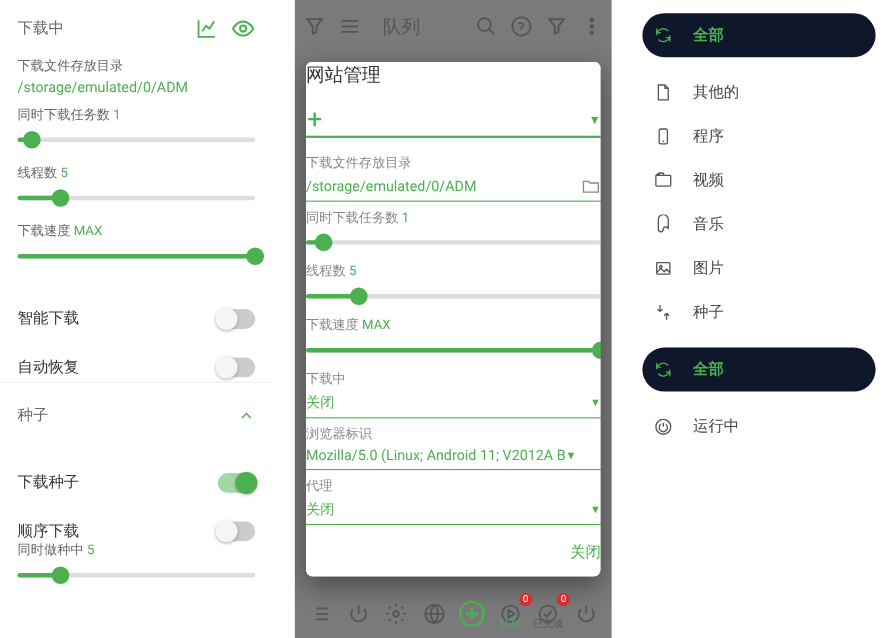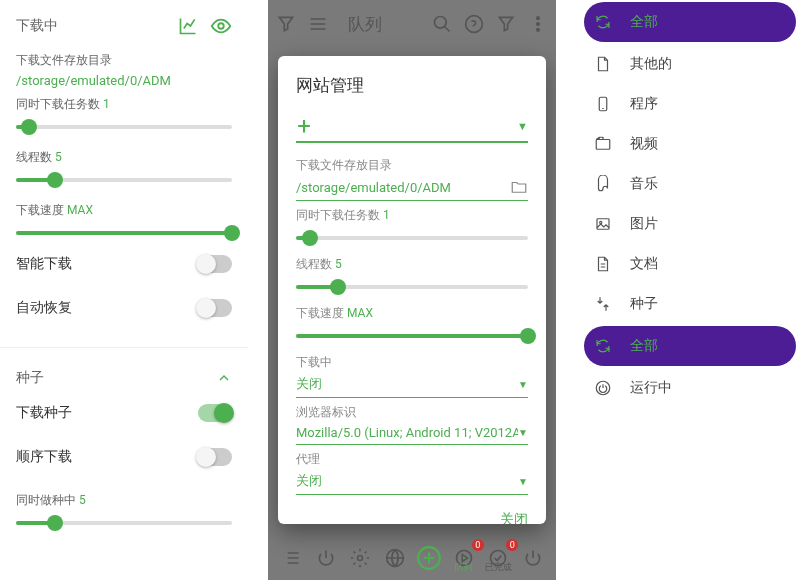--- a/index.html
+++ b/index.html
@@ -13,54 +13,54 @@
 .section-hdr { display: flex; align-items: center; height: 52px; padding: 0 16px; font-size: 14px; color: #666; }
 .section-hdr .spacer { flex: 1; }
 .section-hdr svg, .icon-btn svg { stroke: #4CAF50; fill: none; stroke-width: 2; }
 .lbl { font-size: 12px; color: #666; padding: 0 16px; }
 .val { color: #4CAF50; font-size: 12px; }
 .path { color: #4CAF50; font-size: 13px; padding: 4px 16px 8px; }
 .slider { position: relative; height: 24px; margin: 2px 16px 10px; }
 .slider .track { position: absolute; top: 10px; left: 0; right: 0; height: 4px; background: #ddd; border-radius: 2px; }
 .slider .fill { position: absolute; top: 10px; left: 0; height: 4px; background: #4CAF50; border-radius: 2px; }
 .slider .thumb { position: absolute; top: 4px; width: 16px; height: 16px; background: #4CAF50; border-radius: 50%; margin-left: -8px; }
-.row { display: flex; align-items: flex-start; height: 44px; padding: 0 16px; font-size: 14px; color: #333; }
+.row { display: flex; align-items: flex-end; height: 44px; padding: 0 16px; font-size: 14px; color: #333; }
 .row .spacer { flex: 1; }
 .toggle { width: 34px; height: 18px; border-radius: 10px; position: relative; }
 .toggle .knob { width: 20px; height: 20px; border-radius: 50%; position: absolute; top: -1px; box-shadow: 0 1px 3px rgba(0,0,0,0.3); }
 .toggle.off { background: #ccc; } .toggle.off .knob { left: -2px; background: #f5f5f5; }
 .toggle.on { background: #a5d6a7; } .toggle.on .knob { right: -2px; background: #4CAF50; }
 .divider { height: 1px; background: #eee; margin: 4px 0; }
 
 
 .p2 { background: #7a7a7a; }
 .topbar { height: 48px; display: flex; align-items: center; padding: 0 8px; gap: 12px; color: #555; }
 .topbar .title { flex: 1; font-size: 17px; margin-left: 8px; }
 .topbar svg { stroke: #555; fill: none; stroke-width: 2; }
-.dialog { position: absolute; top: 56px; left: 10px; right: 10px; bottom: 56px; background: #fff; border-radius: 6px; box-shadow: 0 8px 24px rgba(0,0,0,0.4); padding: 18px; overflow-y: auto; }
+.dialog { position: absolute; top: 56px; left: 10px; right: 10px; bottom: 56px; background: #fff; border-radius: 6px; box-shadow: 0 8px 24px rgba(0,0,0,0.4); overflow-y: auto; }
 .dialog h3 { font-size: 17px; font-weight: 500; color: #333; margin-bottom: 14px; }
 .addrow { display: flex; align-items: center; gap: 12px; border-bottom: 2px solid #4CAF50; height: 32px; margin-bottom: 14px; }
 .addrow .plus { color: #4CAF50; font-size: 24px; width: 16px; text-align: center; }
 .addrow .ipt { flex: 1; }
 .addrow .carrot { color: #4CAF50; font-size: 11px; }
 .fld-lbl { font-size: 12px; color: #888; margin-top: 6px; }
 .fld-val { display: flex; align-items: center; border-bottom: 1px solid #4CAF50; padding: 4px 0; color: #4CAF50; font-size: 13px; margin-bottom: 6px; }
 .fld-val .spacer { flex: 1; }
 .dialog .slider { margin: 2px 0 6px; }
 .close-btn { text-align: right; color: #4CAF50; font-size: 14px; padding-top: 10px; font-weight: 500; }
 .bottombar { position: absolute; bottom: 0; left: 0; right: 0; height: 44px; display: flex; align-items: center; justify-content: space-around; padding: 0 6px; }
 .bottombar svg { stroke: #555; fill: none; stroke-width: 2; }
 .bottombar .plus-c { stroke: #4CAF50; }
 .bottombar .lbl2 { font-size: 9px; color: #4CAF50; position: absolute; bottom: -1px; width: 100%; text-align: center; }
 .badge { position: absolute; top: -4px; right: -5px; background: #d32f2f; color: #fff; font-size: 9px; width: 12px; height: 12px; border-radius: 6px; display: flex; align-items: center; justify-content: center; }
 .bb-item { position: relative; width: 30px; height: 30px; display: flex; align-items: center; justify-content: center; }
 
 
 .catrow { display: flex; align-items: center; height: 40px; padding: 0 18px; gap: 18px; font-size: 14px; color: #444; }
-.catrow.sel { background: #4c1d95; border-radius: 20px; margin: 2px 8px; padding: 0 10px; }
+.catrow.sel { background: #0f172a; border-radius: 20px; margin: 12px 8px; padding: 0 10px; font-weight: bold; }
 .catrow svg { stroke: #555; fill: none; stroke-width: 1.6; flex-shrink: 0; }
 .catrow.sel svg { stroke: #4CAF50; }
 .catrow.sel span { color: #4CAF50; }
 </style>
 </head>
 <body>
 
 <div class="panel p1">
   <div class="section-hdr">
     <span>下载中</span>
@@ -309,26 +309,20 @@
       <div class="catrow">
         <svg width="18" height="18" viewBox="0 0 24 24">
           <rect x="4" y="5" width="16" height="14" rx="1"></rect>
           <circle cx="9" cy="10" r="1.5"></circle>
           <path d="M4 17l5-5 4 4 3-3 4 4"></path>
         </svg>
         <span>图片</span>
       </div>
       <div class="catrow">
         <svg width="18" height="18" viewBox="0 0 24 24">
-          <path d="M6 3h8l4 4v14H6z M14 3v4h4 M9 12h6M9 16h6"></path>
-        </svg>
-        <span>文档</span>
-      </div>
-      <div class="catrow">
-        <svg width="18" height="18" viewBox="0 0 24 24">
           <path d="M8 3v8M8 11l-3-3M8 11l3-3 M16 21v-8M16 13l-3 3M16 13l3 3"></path>
         </svg>
         <span>种子</span>
       </div>
     </div>
   <div id="states">
       <div class="catrow sel">
         <svg width="18" height="18" viewBox="0 0 24 24">
           <path d="M4 12a8 8 0 0114-5M20 12a8 8 0 01-14 5M4 4v5h5M20 20v-5h-5"></path>
         </svg>

